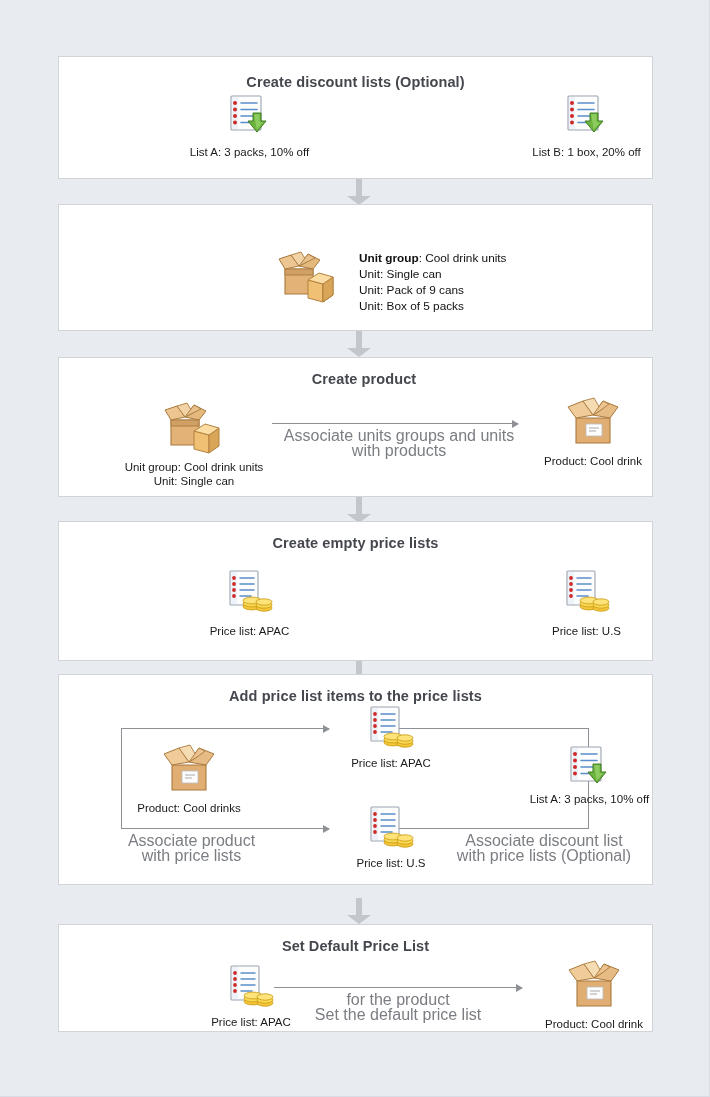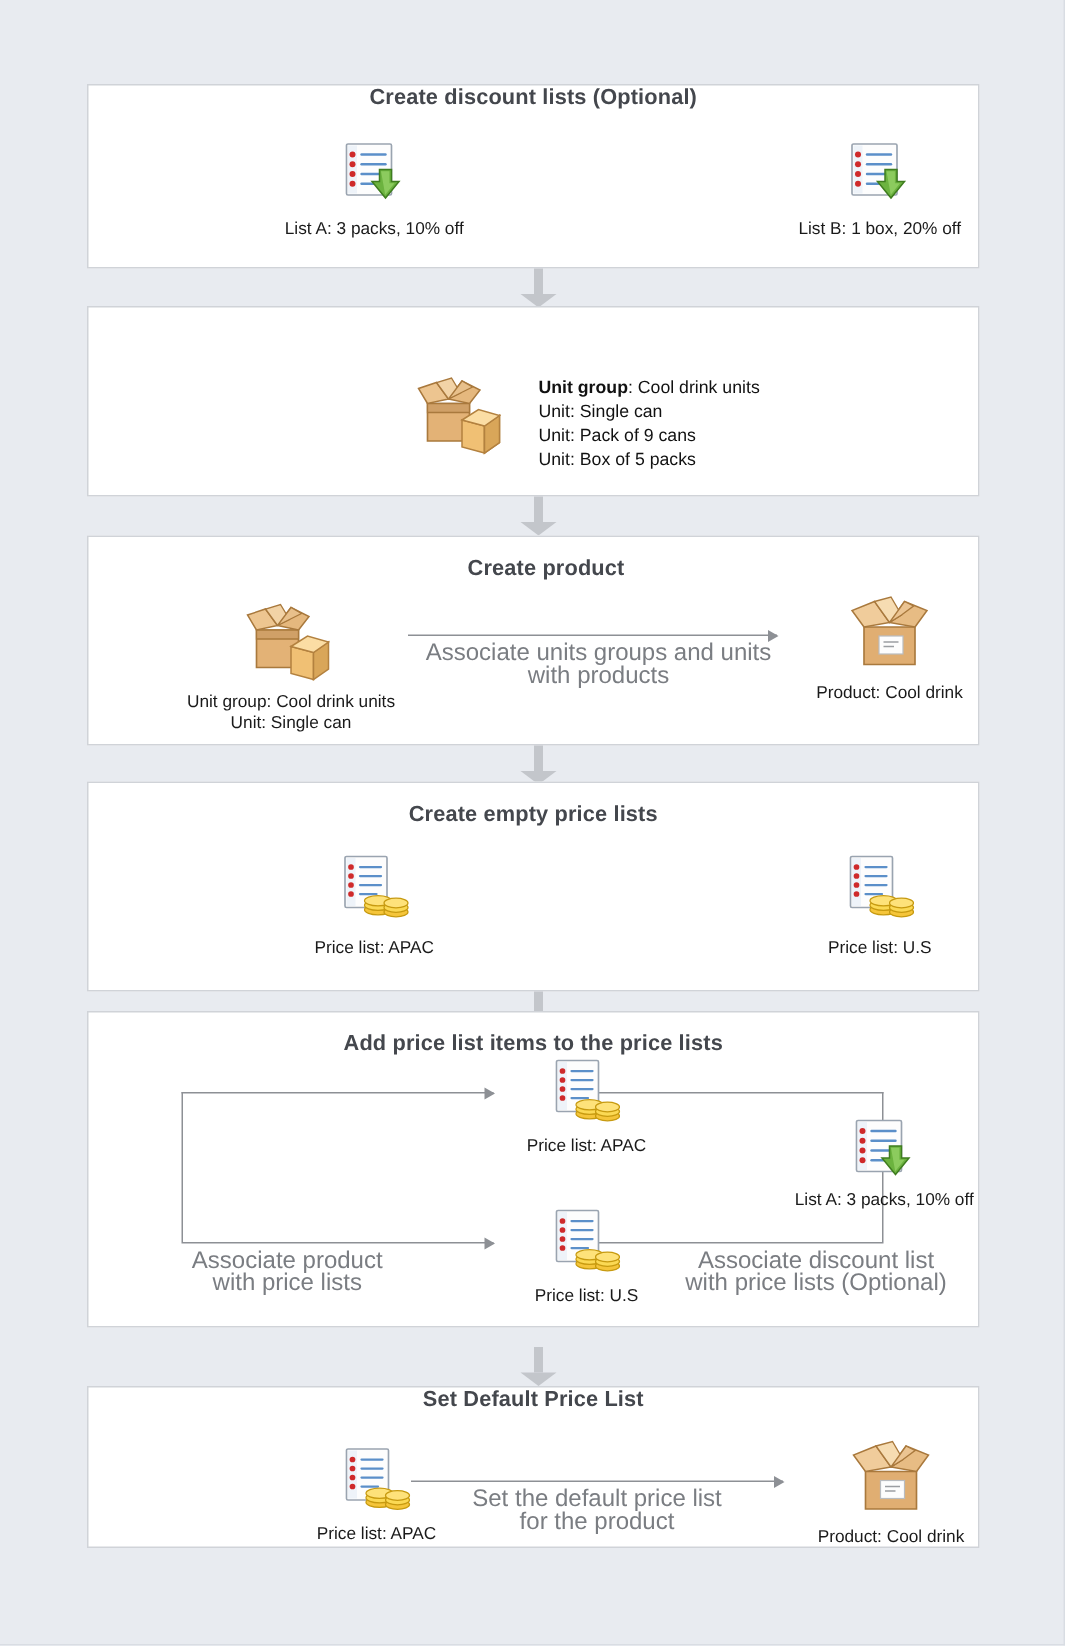--- a/index.html
+++ b/index.html
@@ -124,21 +124,21 @@
     width: 1px;
     background: #8d9095;
   }
 </style>
 </head>
 <body>
 
 <div class="page">
 
   <div class="panel" style="top:56px; height:123px;">
-    <div class="panel-title" style="margin-top:0;">Create discount lists (Optional)</div>
+    <div class="panel-title" style="margin-top:17px;">Create discount lists (Optional)</div>
 
     <div class="node" style="left:118px; top:38px; width:145px;">
       <span class="icon">
         <svg width="44" height="42" viewBox="0 0 44 42">
           <rect x="3" y="1" width="30" height="34" rx="1" fill="#fdfdfd" stroke="#9aa4b0" stroke-width="1.1"></rect>
           <rect x="4" y="2" width="6" height="32" fill="#eef3f9"></rect>
           <g fill="#cf2a2a">
             <circle cx="7" cy="8" r="2"></circle>
               <circle cx="7" cy="14.5" r="2"></circle>
             <circle cx="7" cy="21" r="2"></circle>
@@ -350,174 +350,191 @@
     <div class="panel-title" style="margin-top:13px;">Add price list items to the price lists</div>
 
     <div class="vseg" style="left:62px; top:53px; height:100px;"></div>
     <div class="harrow" style="left:62px; top:53px; width:208px;"></div>
     <div class="harrow" style="left:62px; top:153px; width:208px;"></div>
 
     <div class="vseg" style="left:529px; top:53px; height:100px;"></div>
     <div class="harrow left" style="left:322px; top:53px; width:208px;"></div>
     <div class="harrow left" style="left:322px; top:153px; width:208px;"></div>
 
-
-    <div style="position:absolute; left:388px; top:71px; width:285px; text-align:center;">
-      <span class="icon" style="display:inline-block;">
-        <svg width="44" height="42" viewBox="0 0 44 42">
-          <rect x="3" y="1" width="30" height="34" rx="1" fill="#fdfdfd" stroke="#9aa4b0" stroke-width="1.1"></rect>
-          <rect x="4" y="2" width="6" height="32" fill="#eef3f9"></rect>
-          <g fill="#cf2a2a">
-            <circle cx="7" cy="8" r="2"></circle>
-              <circle cx="7" cy="14.5" r="2"></circle>
-            <circle cx="7" cy="21" r="2"></circle>
-              <circle cx="7" cy="27.5" r="2"></circle>
-          </g>
-          <g stroke="#5b8fc9" stroke-width="1.6" stroke-linecap="round">
-            <line x1="13" y1="8" x2="29" y2="8"></line>
-              <line x1="13" y1="14.5" x2="29" y2="14.5"></line>
-            <line x1="13" y1="21" x2="29" y2="21"></line>
-              <line x1="13" y1="27.5" x2="26" y2="27.5"></line>
-          </g>
-          <g>
-            <path d="M25 18 h8 v8 h5 l-9 11 l-9 -11 h5 z" fill="#6cb33f" stroke="#3f7d1f" stroke-width="1"></path>
-            <path d="M26 19.2 h5.6 v8 h3.4 l-6.2 7.6 z" fill="#97d36a" opacity="0.75"></path>
-          </g>
-        </svg>
-      </span>
-      <div class="caption">List A: 3 packs, 10% off</div>
-    </div>
-
-    <div style="position:absolute; left:272px; top:31px; width:120px; text-align:center;">
-      <span class="icon" style="display:inline-block;">
-        <svg width="48" height="46" viewBox="0 0 48 46">
-          <rect x="4" y="1" width="28" height="34" rx="1" fill="#fdfdfd" stroke="#9aa4b0" stroke-width="1.1"></rect>
-          <rect x="5" y="2" width="6" height="32" fill="#eef3f9"></rect>
-          <g fill="#cf2a2a">
-            <circle cx="8" cy="8" r="1.9"></circle>
-              <circle cx="8" cy="14" r="1.9"></circle>
-            <circle cx="8" cy="20" r="1.9"></circle>
-              <circle cx="8" cy="26" r="1.9"></circle>
-          </g>
-          <g stroke="#5b8fc9" stroke-width="1.5" stroke-linecap="round">
-            <line x1="14" y1="8" x2="28" y2="8"></line>
-              <line x1="14" y1="14" x2="28" y2="14"></line>
-            <line x1="14" y1="20" x2="28" y2="20"></line>
-              <line x1="14" y1="26" x2="25" y2="26"></line>
-          </g>
-          <g stroke="#c79a10" stroke-width="0.8">
-            <ellipse cx="26" cy="36.5" rx="9" ry="3.4" fill="#f5c53a"></ellipse>
-            <ellipse cx="26" cy="33.5" rx="9" ry="3.4" fill="#fbd954"></ellipse>
-            <ellipse cx="26" cy="30.5" rx="9" ry="3.4" fill="#fee27a"></ellipse>
-            <ellipse cx="38" cy="38" rx="8" ry="3.2" fill="#f5c53a"></ellipse>
-            <ellipse cx="38" cy="35" rx="8" ry="3.2" fill="#fbd954"></ellipse>
-            <ellipse cx="38" cy="32" rx="8" ry="3.2" fill="#fee27a"></ellipse>
-          </g>
-        </svg>
-      </span>
-      <div class="caption">Price list: APAC</div>
-    </div>
-
-    <div style="position:absolute; left:272px; top:131px; width:120px; text-align:center;">
-      <span class="icon" style="display:inline-block;">
-        <svg width="48" height="46" viewBox="0 0 48 46">
-          <rect x="4" y="1" width="28" height="34" rx="1" fill="#fdfdfd" stroke="#9aa4b0" stroke-width="1.1"></rect>
-          <rect x="5" y="2" width="6" height="32" fill="#eef3f9"></rect>
-          <g fill="#cf2a2a">
-            <circle cx="8" cy="8" r="1.9"></circle>
-              <circle cx="8" cy="14" r="1.9"></circle>
-            <circle cx="8" cy="20" r="1.9"></circle>
-              <circle cx="8" cy="26" r="1.9"></circle>
-          </g>
-          <g stroke="#5b8fc9" stroke-width="1.5" stroke-linecap="round">
-            <line x1="14" y1="8" x2="28" y2="8"></line>
-              <line x1="14" y1="14" x2="28" y2="14"></line>
-            <line x1="14" y1="20" x2="28" y2="20"></line>
-              <line x1="14" y1="26" x2="25" y2="26"></line>
-          </g>
-          <g stroke="#c79a10" stroke-width="0.8">
-            <ellipse cx="26" cy="36.5" rx="9" ry="3.4" fill="#f5c53a"></ellipse>
-            <ellipse cx="26" cy="33.5" rx="9" ry="3.4" fill="#fbd954"></ellipse>
-            <ellipse cx="26" cy="30.5" rx="9" ry="3.4" fill="#fee27a"></ellipse>
-            <ellipse cx="38" cy="38" rx="8" ry="3.2" fill="#f5c53a"></ellipse>
-            <ellipse cx="38" cy="35" rx="8" ry="3.2" fill="#fbd954"></ellipse>
-            <ellipse cx="38" cy="32" rx="8" ry="3.2" fill="#fee27a"></ellipse>
-          </g>
-        </svg>
-      </span>
-      <div class="caption">Price list: U.S</div>
-    </div>
-
-    <div class="arrow-label" style="position:absolute; left:45px; top:158px; width:175px;">
-      <div>Associate product</div>
-      <div>with price lists</div>
-    </div>
-
-    <div class="arrow-label" style="position:absolute; left:395px; top:158px; width:180px;">
-      <div>Associate discount list</div>
-      <div>with price lists (Optional)</div>
-    </div>
-  </div>
-
-  <div class="connector" style="top:898px; height:26px;">
-    <div class="stem" style="height:17px;"></div>
-    <div class="head" style="top:17px;"></div>
-  </div>
-
-  <div class="panel" style="top:924px; height:108px;">
-    <div class="panel-title" style="">Set Default Price List</div>
-
-    <div style="position:absolute; left:112px; top:40px; width:160px; text-align:center;">
-      <span class="icon" style="display:inline-block;">
-        <svg width="48" height="46" viewBox="0 0 48 46">
-          <rect x="4" y="1" width="28" height="34" rx="1" fill="#fdfdfd" stroke="#9aa4b0" stroke-width="1.1"></rect>
-          <rect x="5" y="2" width="6" height="32" fill="#eef3f9"></rect>
-          <g fill="#cf2a2a">
-            <circle cx="8" cy="8" r="1.9"></circle>
-              <circle cx="8" cy="14" r="1.9"></circle>
-            <circle cx="8" cy="20" r="1.9"></circle>
-              <circle cx="8" cy="26" r="1.9"></circle>
-          </g>
-          <g stroke="#5b8fc9" stroke-width="1.5" stroke-linecap="round">
-            <line x1="14" y1="8" x2="28" y2="8"></line>
-              <line x1="14" y1="14" x2="28" y2="14"></line>
-            <line x1="14" y1="20" x2="28" y2="20"></line>
-              <line x1="14" y1="26" x2="25" y2="26"></line>
-          </g>
-          <g stroke="#c79a10" stroke-width="0.8">
-            <ellipse cx="26" cy="36.5" rx="9" ry="3.4" fill="#f5c53a"></ellipse>
-            <ellipse cx="26" cy="33.5" rx="9" ry="3.4" fill="#fbd954"></ellipse>
-            <ellipse cx="26" cy="30.5" rx="9" ry="3.4" fill="#fee27a"></ellipse>
-            <ellipse cx="38" cy="38" rx="8" ry="3.2" fill="#f5c53a"></ellipse>
-            <ellipse cx="38" cy="35" rx="8" ry="3.2" fill="#fbd954"></ellipse>
-            <ellipse cx="38" cy="32" rx="8" ry="3.2" fill="#fee27a"></ellipse>
-          </g>
-        </svg>
-      </span>
-      <div class="caption">Price list: APAC</div>
-    </div>
-
-    <div class="harrow" style="left:215px; top:62px; width:248px;"></div>
-    <div class="arrow-label" style="position:absolute; left:205px; top:67px; width:268px;">
-      <div>Set the default price list</div>
-      <div>for the product</div>
-    </div>
-
-    <div style="position:absolute; left:450px; top:34px; width:170px; text-align:center;">
+    <div style="position:absolute; left:45px; top:68px; width:170px; text-align:center;">
       <span class="icon" style="display:inline-block;">
         <svg width="56" height="54" viewBox="0 0 56 54">
           <path d="M11 22 L11 47 L45 47 L45 22 Z" fill="#e0ae72" stroke="#a9793d" stroke-width="1.1"></path>
           <rect x="21" y="28" width="16" height="12" fill="#fdfdfd" stroke="#b9bcc0" stroke-width="0.8"></rect>
           <g stroke="#9b9ea2" stroke-width="0.9">
               <line x1="24" y1="32" x2="34" y2="32"></line>
               <line x1="24" y1="35" x2="31" y2="35"></line>
             </g>
           <path d="M11 22 L3 11 L18 5 L28 19 Z" fill="#f0cc9b" stroke="#a9793d" stroke-width="1"></path>
           <path d="M45 22 L53 11 L38 5 L28 19 Z" fill="#e7bc84" stroke="#a9793d" stroke-width="1"></path>
           <path d="M28 19 L18 5 L29 2 L36 14 Z" fill="#f6dcb2" stroke="#a9793d" stroke-width="0.9"></path>
           <path d="M28 19 L36 14 L44 8 L38 5 Z" fill="#ebc492" stroke="#a9793d" stroke-width="0.9"></path>
         </svg>
       </span>
+      <div class="caption">Product: Cool drinks</div>
+    </div>
+
+    <div style="position:absolute; left:388px; top:71px; width:285px; text-align:center;">
+      <span class="icon" style="display:inline-block;">
+        <svg width="44" height="42" viewBox="0 0 44 42">
+          <rect x="3" y="1" width="30" height="34" rx="1" fill="#fdfdfd" stroke="#9aa4b0" stroke-width="1.1"></rect>
+          <rect x="4" y="2" width="6" height="32" fill="#eef3f9"></rect>
+          <g fill="#cf2a2a">
+            <circle cx="7" cy="8" r="2"></circle>
+              <circle cx="7" cy="14.5" r="2"></circle>
+            <circle cx="7" cy="21" r="2"></circle>
+              <circle cx="7" cy="27.5" r="2"></circle>
+          </g>
+          <g stroke="#5b8fc9" stroke-width="1.6" stroke-linecap="round">
+            <line x1="13" y1="8" x2="29" y2="8"></line>
+              <line x1="13" y1="14.5" x2="29" y2="14.5"></line>
+            <line x1="13" y1="21" x2="29" y2="21"></line>
+              <line x1="13" y1="27.5" x2="26" y2="27.5"></line>
+          </g>
+          <g>
+            <path d="M25 18 h8 v8 h5 l-9 11 l-9 -11 h5 z" fill="#6cb33f" stroke="#3f7d1f" stroke-width="1"></path>
+            <path d="M26 19.2 h5.6 v8 h3.4 l-6.2 7.6 z" fill="#97d36a" opacity="0.75"></path>
+          </g>
+        </svg>
+      </span>
+      <div class="caption">List A: 3 packs, 10% off</div>
+    </div>
+
+    <div style="position:absolute; left:272px; top:31px; width:120px; text-align:center;">
+      <span class="icon" style="display:inline-block;">
+        <svg width="48" height="46" viewBox="0 0 48 46">
+          <rect x="4" y="1" width="28" height="34" rx="1" fill="#fdfdfd" stroke="#9aa4b0" stroke-width="1.1"></rect>
+          <rect x="5" y="2" width="6" height="32" fill="#eef3f9"></rect>
+          <g fill="#cf2a2a">
+            <circle cx="8" cy="8" r="1.9"></circle>
+              <circle cx="8" cy="14" r="1.9"></circle>
+            <circle cx="8" cy="20" r="1.9"></circle>
+              <circle cx="8" cy="26" r="1.9"></circle>
+          </g>
+          <g stroke="#5b8fc9" stroke-width="1.5" stroke-linecap="round">
+            <line x1="14" y1="8" x2="28" y2="8"></line>
+              <line x1="14" y1="14" x2="28" y2="14"></line>
+            <line x1="14" y1="20" x2="28" y2="20"></line>
+              <line x1="14" y1="26" x2="25" y2="26"></line>
+          </g>
+          <g stroke="#c79a10" stroke-width="0.8">
+            <ellipse cx="26" cy="36.5" rx="9" ry="3.4" fill="#f5c53a"></ellipse>
+            <ellipse cx="26" cy="33.5" rx="9" ry="3.4" fill="#fbd954"></ellipse>
+            <ellipse cx="26" cy="30.5" rx="9" ry="3.4" fill="#fee27a"></ellipse>
+            <ellipse cx="38" cy="38" rx="8" ry="3.2" fill="#f5c53a"></ellipse>
+            <ellipse cx="38" cy="35" rx="8" ry="3.2" fill="#fbd954"></ellipse>
+            <ellipse cx="38" cy="32" rx="8" ry="3.2" fill="#fee27a"></ellipse>
+          </g>
+        </svg>
+      </span>
+      <div class="caption">Price list: APAC</div>
+    </div>
+
+    <div style="position:absolute; left:272px; top:131px; width:120px; text-align:center;">
+      <span class="icon" style="display:inline-block;">
+        <svg width="48" height="46" viewBox="0 0 48 46">
+          <rect x="4" y="1" width="28" height="34" rx="1" fill="#fdfdfd" stroke="#9aa4b0" stroke-width="1.1"></rect>
+          <rect x="5" y="2" width="6" height="32" fill="#eef3f9"></rect>
+          <g fill="#cf2a2a">
+            <circle cx="8" cy="8" r="1.9"></circle>
+              <circle cx="8" cy="14" r="1.9"></circle>
+            <circle cx="8" cy="20" r="1.9"></circle>
+              <circle cx="8" cy="26" r="1.9"></circle>
+          </g>
+          <g stroke="#5b8fc9" stroke-width="1.5" stroke-linecap="round">
+            <line x1="14" y1="8" x2="28" y2="8"></line>
+              <line x1="14" y1="14" x2="28" y2="14"></line>
+            <line x1="14" y1="20" x2="28" y2="20"></line>
+              <line x1="14" y1="26" x2="25" y2="26"></line>
+          </g>
+          <g stroke="#c79a10" stroke-width="0.8">
+            <ellipse cx="26" cy="36.5" rx="9" ry="3.4" fill="#f5c53a"></ellipse>
+            <ellipse cx="26" cy="33.5" rx="9" ry="3.4" fill="#fbd954"></ellipse>
+            <ellipse cx="26" cy="30.5" rx="9" ry="3.4" fill="#fee27a"></ellipse>
+            <ellipse cx="38" cy="38" rx="8" ry="3.2" fill="#f5c53a"></ellipse>
+            <ellipse cx="38" cy="35" rx="8" ry="3.2" fill="#fbd954"></ellipse>
+            <ellipse cx="38" cy="32" rx="8" ry="3.2" fill="#fee27a"></ellipse>
+          </g>
+        </svg>
+      </span>
+      <div class="caption">Price list: U.S</div>
+    </div>
+
+    <div class="arrow-label" style="position:absolute; left:45px; top:158px; width:175px;">
+      <div>Associate product</div>
+      <div>with price lists</div>
+    </div>
+
+    <div class="arrow-label" style="position:absolute; left:395px; top:158px; width:180px;">
+      <div>Associate discount list</div>
+      <div>with price lists (Optional)</div>
+    </div>
+  </div>
+
+  <div class="connector" style="top:898px; height:26px;">
+    <div class="stem" style="height:17px;"></div>
+    <div class="head" style="top:17px;"></div>
+  </div>
+
+  <div class="panel" style="top:924px; height:108px;">
+    <div class="panel-title" style="margin-top:13px;">Set Default Price List</div>
+
+    <div style="position:absolute; left:112px; top:40px; width:160px; text-align:center;">
+      <span class="icon" style="display:inline-block;">
+        <svg width="48" height="46" viewBox="0 0 48 46">
+          <rect x="4" y="1" width="28" height="34" rx="1" fill="#fdfdfd" stroke="#9aa4b0" stroke-width="1.1"></rect>
+          <rect x="5" y="2" width="6" height="32" fill="#eef3f9"></rect>
+          <g fill="#cf2a2a">
+            <circle cx="8" cy="8" r="1.9"></circle>
+              <circle cx="8" cy="14" r="1.9"></circle>
+            <circle cx="8" cy="20" r="1.9"></circle>
+              <circle cx="8" cy="26" r="1.9"></circle>
+          </g>
+          <g stroke="#5b8fc9" stroke-width="1.5" stroke-linecap="round">
+            <line x1="14" y1="8" x2="28" y2="8"></line>
+              <line x1="14" y1="14" x2="28" y2="14"></line>
+            <line x1="14" y1="20" x2="28" y2="20"></line>
+              <line x1="14" y1="26" x2="25" y2="26"></line>
+          </g>
+          <g stroke="#c79a10" stroke-width="0.8">
+            <ellipse cx="26" cy="36.5" rx="9" ry="3.4" fill="#f5c53a"></ellipse>
+            <ellipse cx="26" cy="33.5" rx="9" ry="3.4" fill="#fbd954"></ellipse>
+            <ellipse cx="26" cy="30.5" rx="9" ry="3.4" fill="#fee27a"></ellipse>
+            <ellipse cx="38" cy="38" rx="8" ry="3.2" fill="#f5c53a"></ellipse>
+            <ellipse cx="38" cy="35" rx="8" ry="3.2" fill="#fbd954"></ellipse>
+            <ellipse cx="38" cy="32" rx="8" ry="3.2" fill="#fee27a"></ellipse>
+          </g>
+        </svg>
+      </span>
+      <div class="caption">Price list: APAC</div>
+    </div>
+
+    <div class="harrow" style="left:215px; top:62px; width:248px;"></div>
+    <div class="arrow-label" style="position:absolute; left:205px; top:67px; width:268px;">
+      <div>for the product</div>
+      <div>Set the default price list</div>
+    </div>
+
+    <div style="position:absolute; left:450px; top:34px; width:170px; text-align:center;">
+      <span class="icon" style="display:inline-block;">
+        <svg width="56" height="54" viewBox="0 0 56 54">
+          <path d="M11 22 L11 47 L45 47 L45 22 Z" fill="#e0ae72" stroke="#a9793d" stroke-width="1.1"></path>
+          <rect x="21" y="28" width="16" height="12" fill="#fdfdfd" stroke="#b9bcc0" stroke-width="0.8"></rect>
+          <g stroke="#9b9ea2" stroke-width="0.9">
+              <line x1="24" y1="32" x2="34" y2="32"></line>
+              <line x1="24" y1="35" x2="31" y2="35"></line>
+            </g>
+          <path d="M11 22 L3 11 L18 5 L28 19 Z" fill="#f0cc9b" stroke="#a9793d" stroke-width="1"></path>
+          <path d="M45 22 L53 11 L38 5 L28 19 Z" fill="#e7bc84" stroke="#a9793d" stroke-width="1"></path>
+          <path d="M28 19 L18 5 L29 2 L36 14 Z" fill="#f6dcb2" stroke="#a9793d" stroke-width="0.9"></path>
+          <path d="M28 19 L36 14 L44 8 L38 5 Z" fill="#ebc492" stroke="#a9793d" stroke-width="0.9"></path>
+        </svg>
+      </span>
       <div class="caption">Product: Cool drink</div>
     </div>
   </div>
 
 </div>
 
 </body></html>

